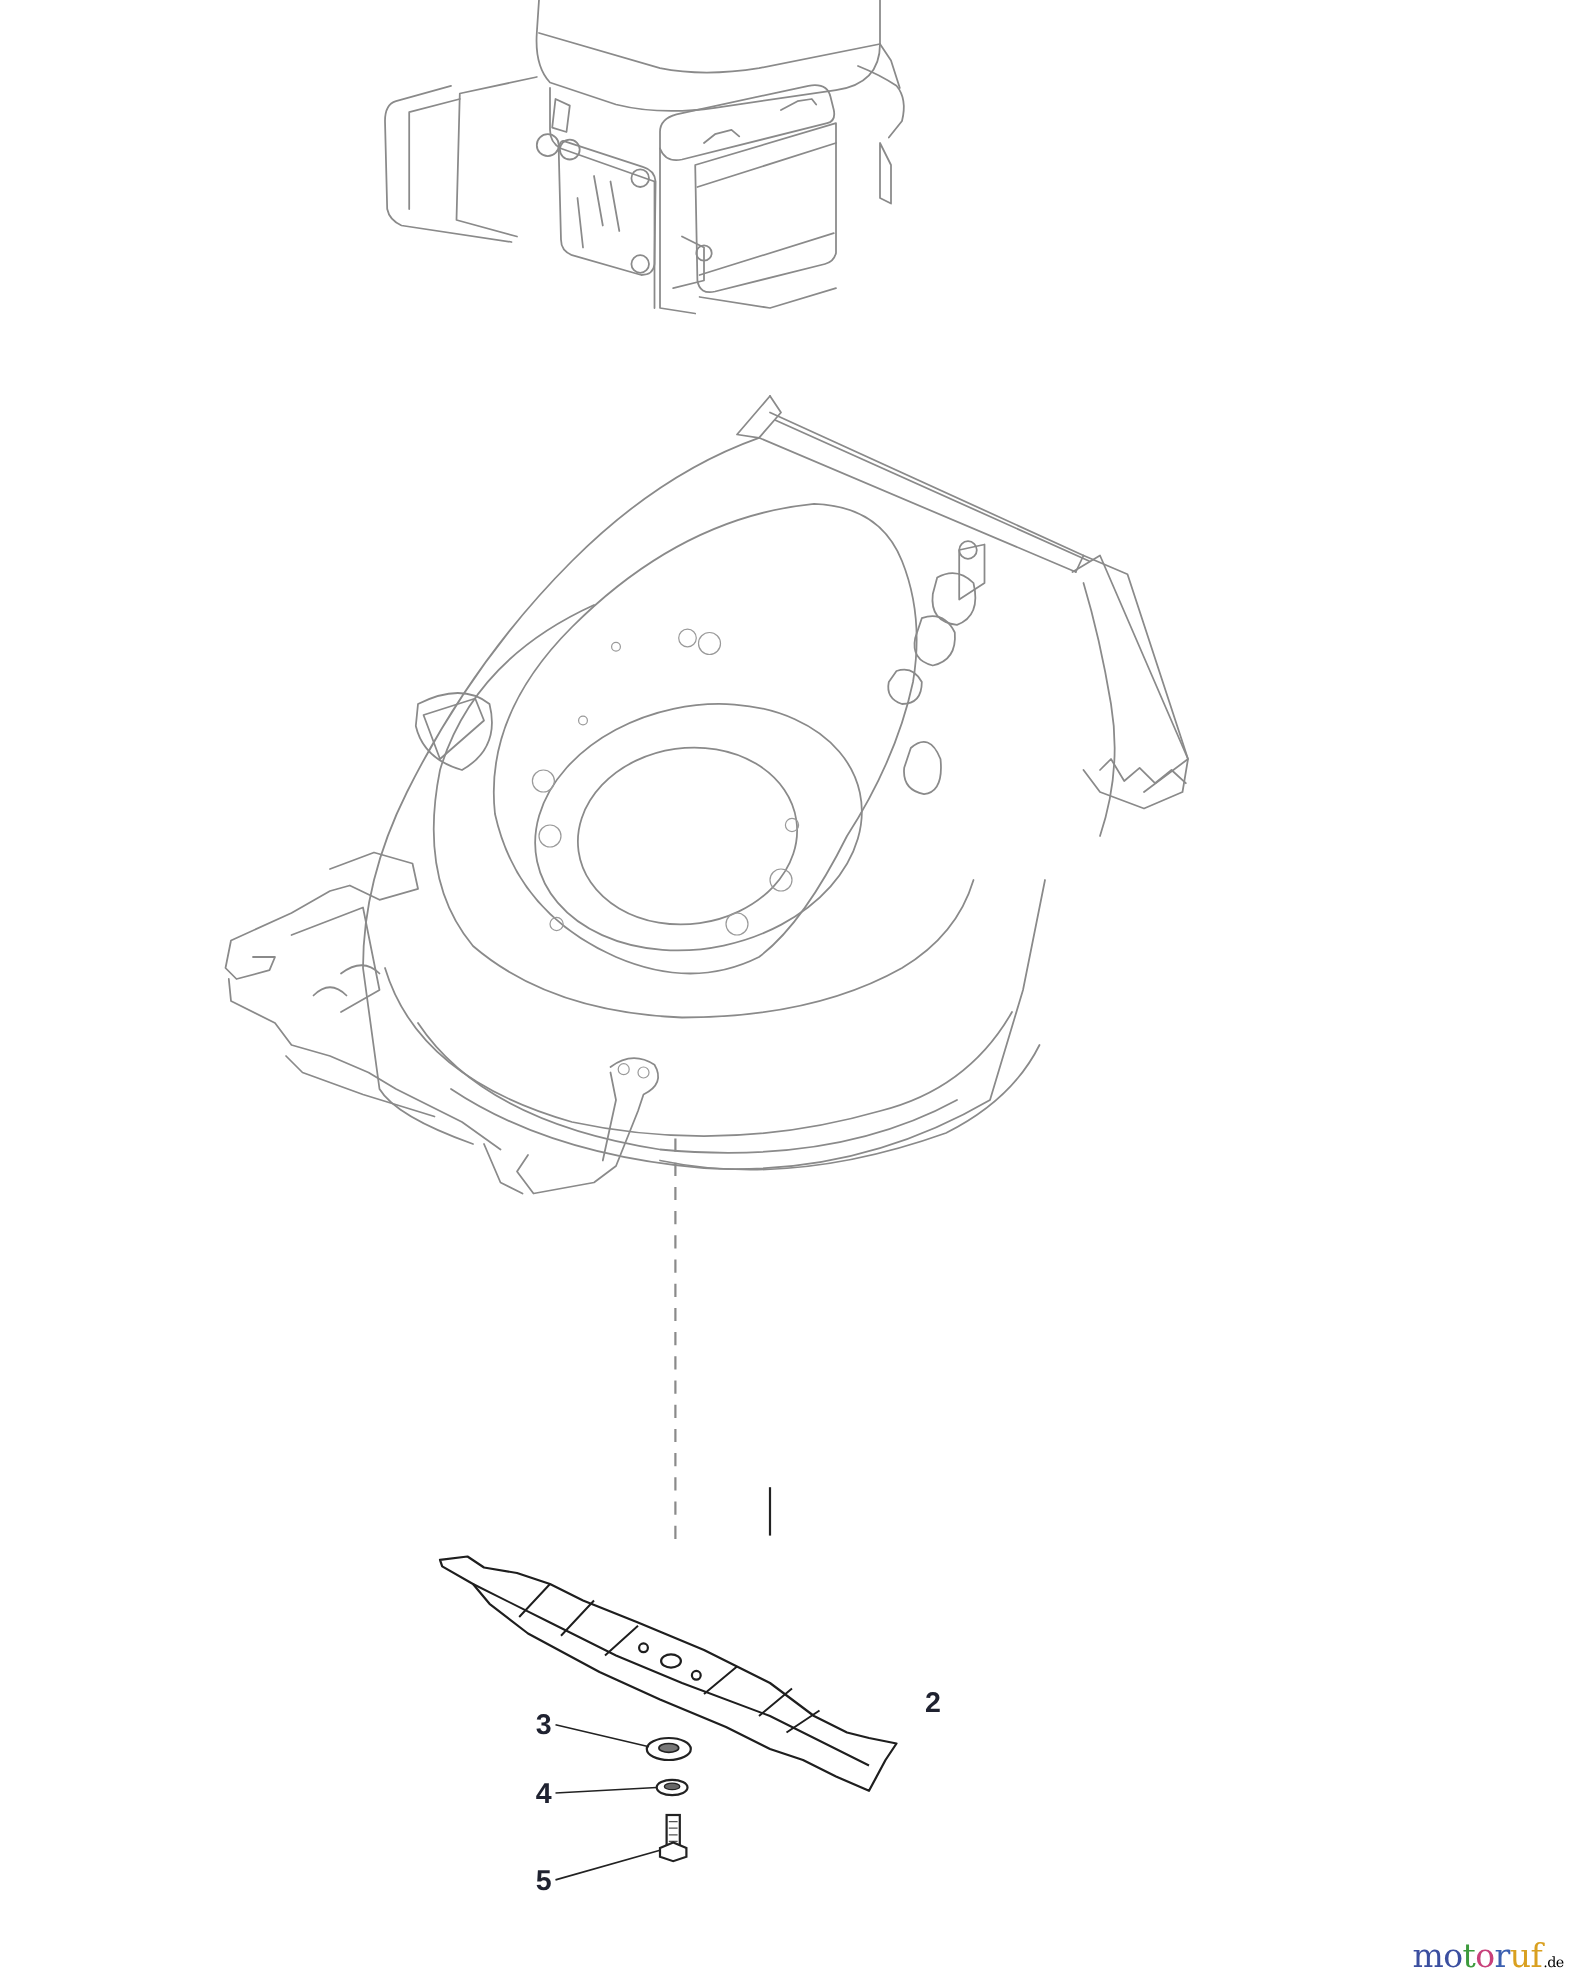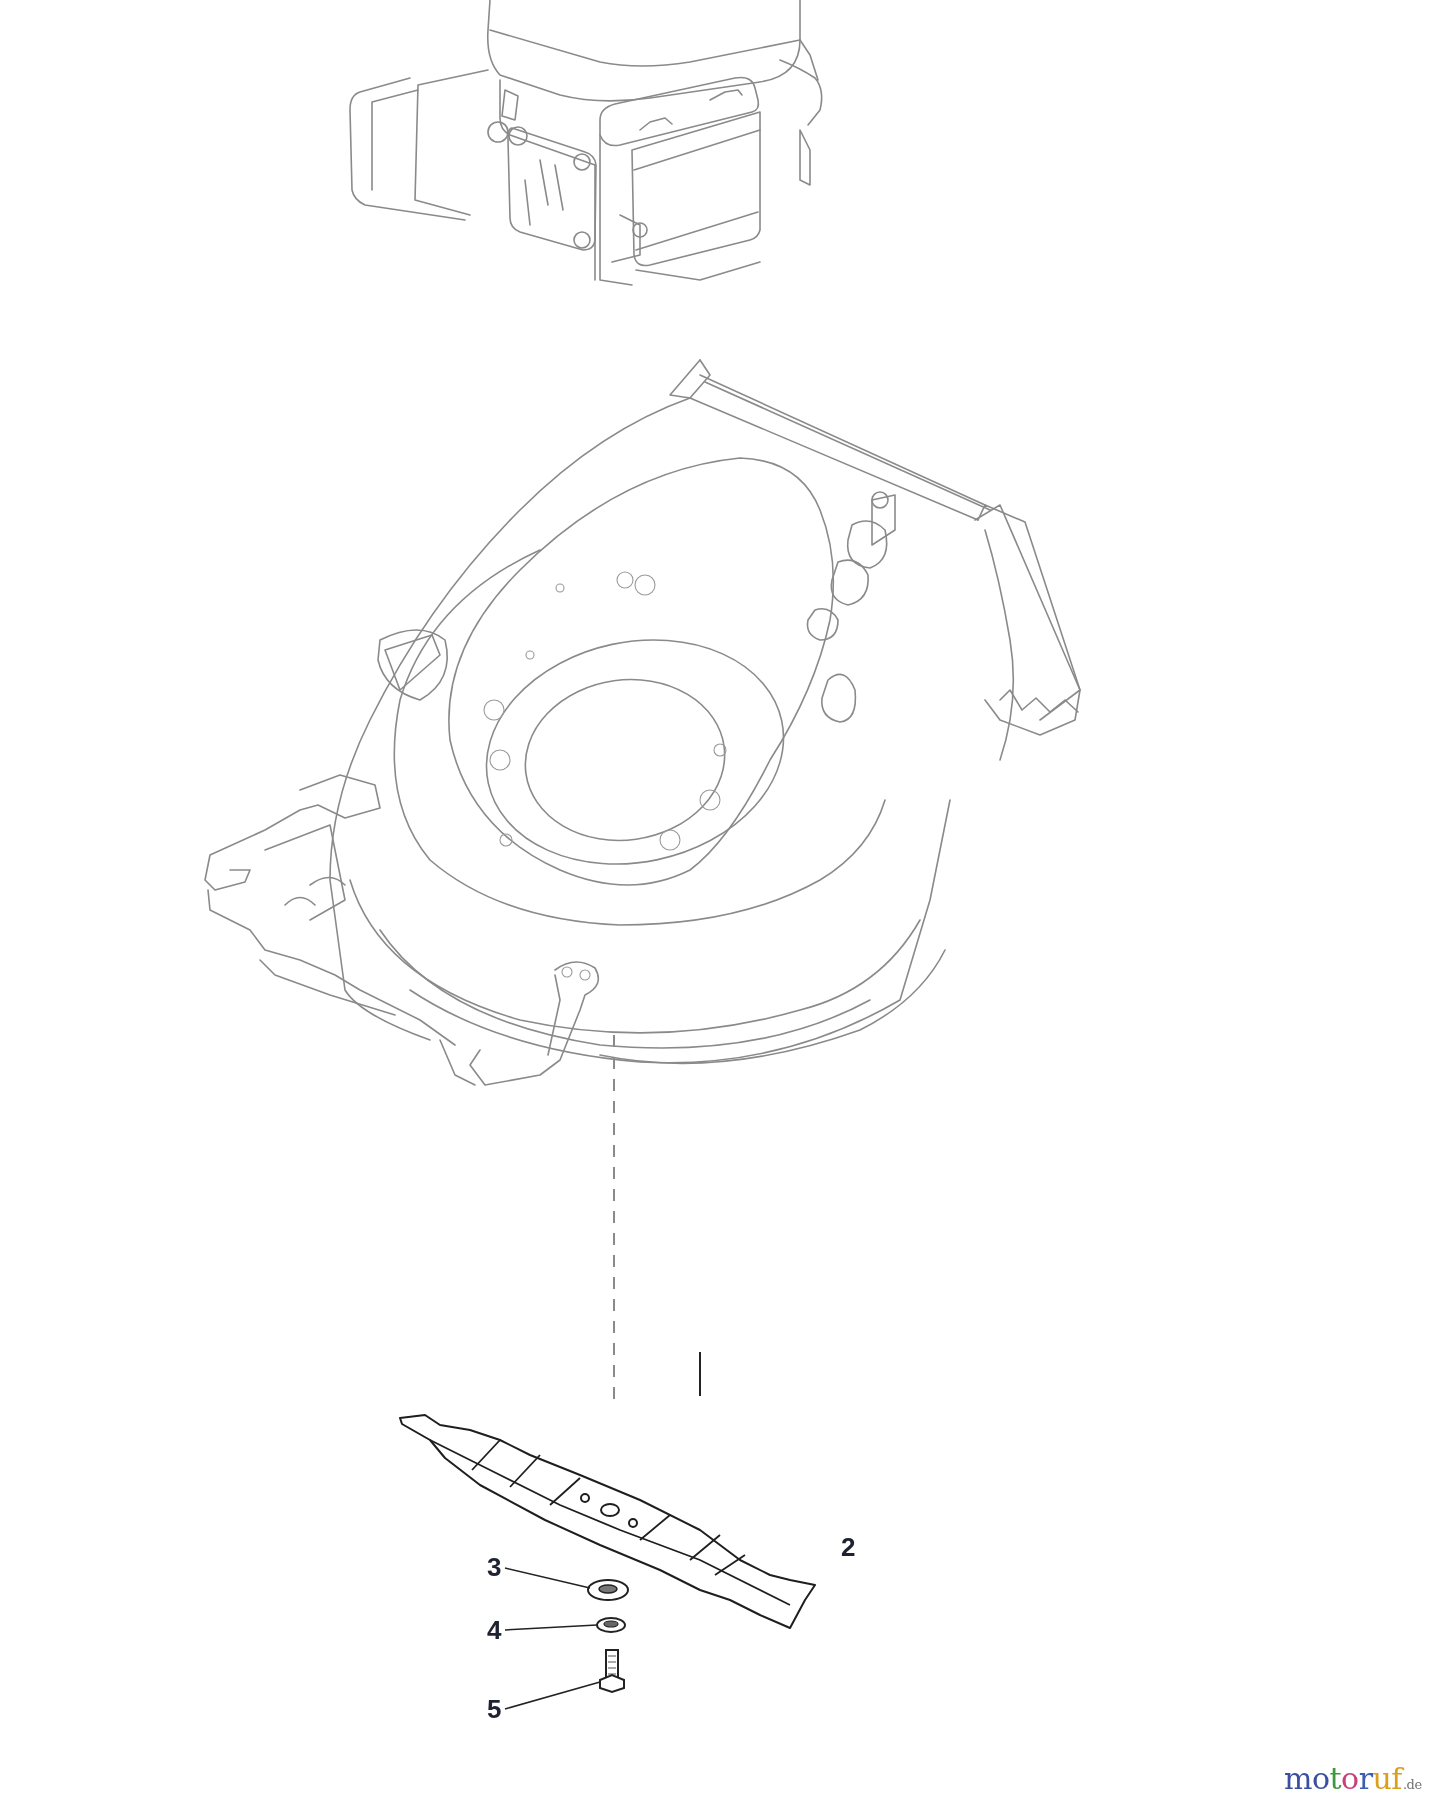--- a/index.html
+++ b/index.html
@@ -6,21 +6,21 @@
   body { width: 1443px; height: 1800px; position: relative; overflow: hidden; font-family: "Liberation Sans", sans-serif; }
   svg.diagram { position: absolute; left: 0; top: 0; width: 1443px; height: 1800px; }
   .gray { fill: none; stroke: #8a8a8a; stroke-width: 1.6; stroke-linejoin: round; stroke-linecap: round; }
   .gray-thin { fill: none; stroke: #9a9a9a; stroke-width: 1.1; }
   .dark { fill: #fff; stroke: #1e1e1e; stroke-width: 2; stroke-linejoin: round; }
   .dark-line { fill: none; stroke: #1e1e1e; stroke-width: 1.8; }
   .callout { position: absolute; font-weight: bold; font-size: 26px; color: #1f2230; }
   .leader { stroke: #222; stroke-width: 1.5; fill: none; }
   .logo { position: absolute; left: 1284px; top: 1761px; font-family: "DejaVu Serif", serif; font-size: 30px; letter-spacing: -0.5px; }
   .logo span { display: inline-block; }
-  .logo .tld { font-size: 13px; color: #737373; margin-left: 1px; }
+  .logo .tld { font-size: 13px; color: #000000; margin-left: 1px; }
 </style>
 </head>
 <body>
 
 <svg class="diagram" viewBox="0 0 1443 1800">
 
   <g>
     <path class="gray" d="M490 0 L488 30 Q486 60 500 75 L560 95 Q600 105 650 98 L760 82 Q800 76 800 40 L800 0"></path>
     <path class="gray" d="M490 30 L600 62 Q640 70 690 62 L800 40"></path>
     <path class="gray" d="M410 78 L360 92 Q350 95 350 110 L352 190 Q354 200 365 205 L465 220"></path>

